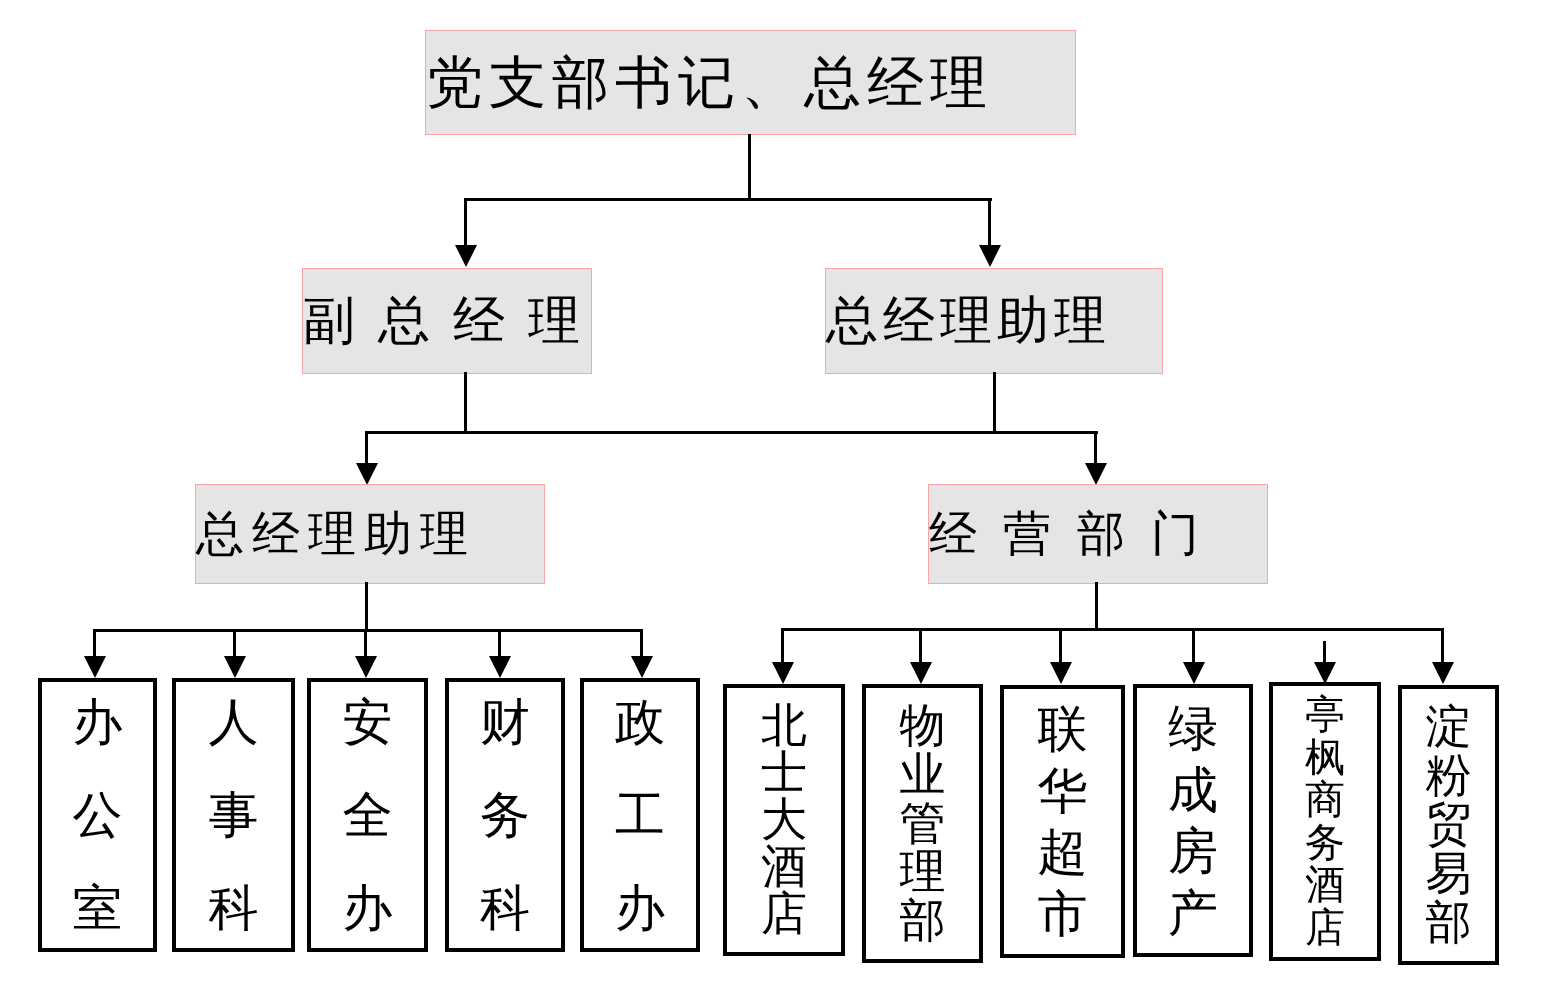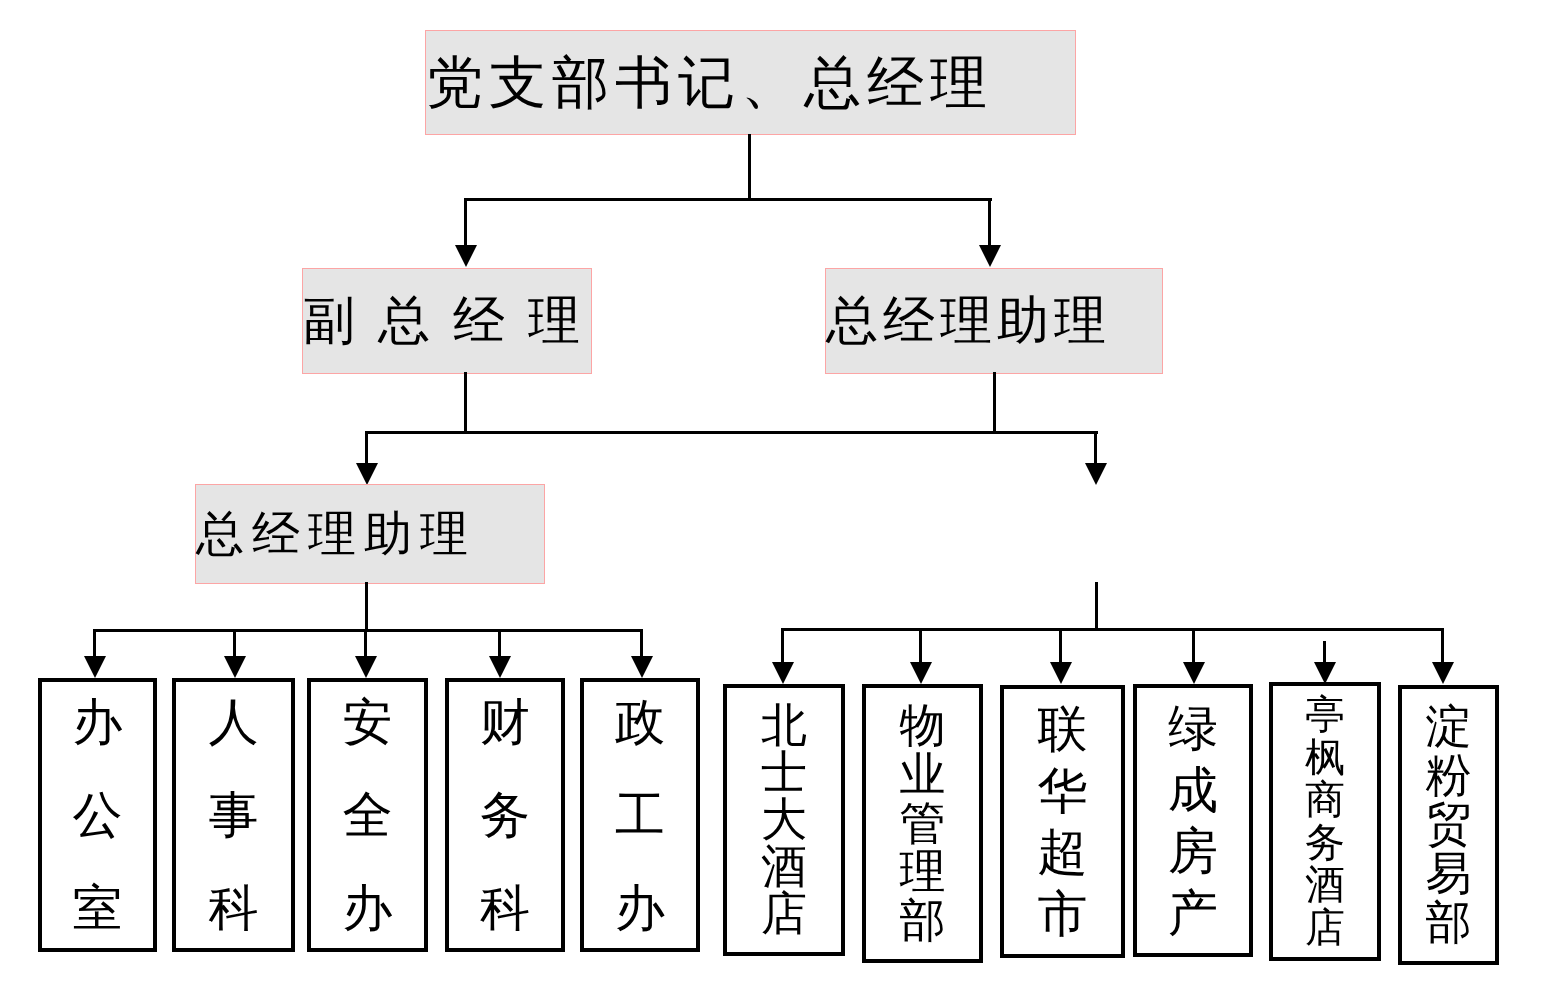--- a/index.html
+++ b/index.html
@@ -100,20 +100,23 @@
   <div class="varrow" style="left:365px; top:431px; height:32px;">
     <div class="ah"></div>
   </div>
   <div class="varrow" style="left:1094px; top:431px; height:32px;">
     <div class="ah"></div>
   </div>
 
   <div class="box" style="left:195px; top:484px; width:350px; height:100px;">
     <span class="label mgmt-label">总经理助理</span>
   </div>
+  <div class="box" style="left:928px; top:484px; width:340px; height:100px;">
+    <span class="label biz-label">经 营 部 门</span>
+  </div>
 
   <div class="vl" style="left:365px; top:582px; height:50px;"></div>
   <div class="hl" style="left:94px; top:629px; width:549px;"></div>
   <div class="varrow" style="left:93px; top:629px; height:27px;">
     <div class="ah"></div>
   </div>
   <div class="varrow" style="left:233px; top:629px; height:27px;">
     <div class="ah"></div>
   </div>
   <div class="varrow" style="left:364px; top:629px; height:27px;">

